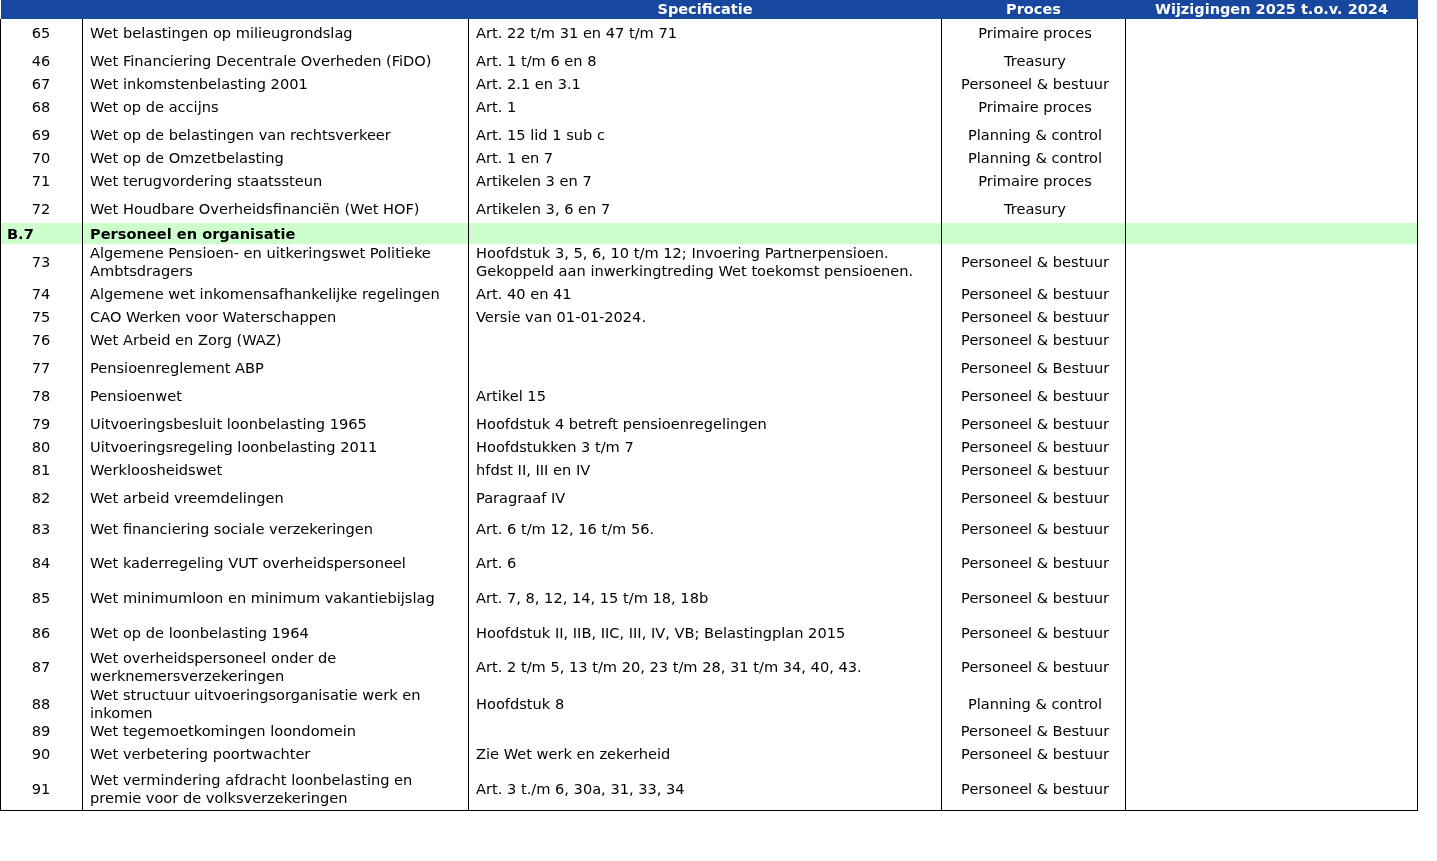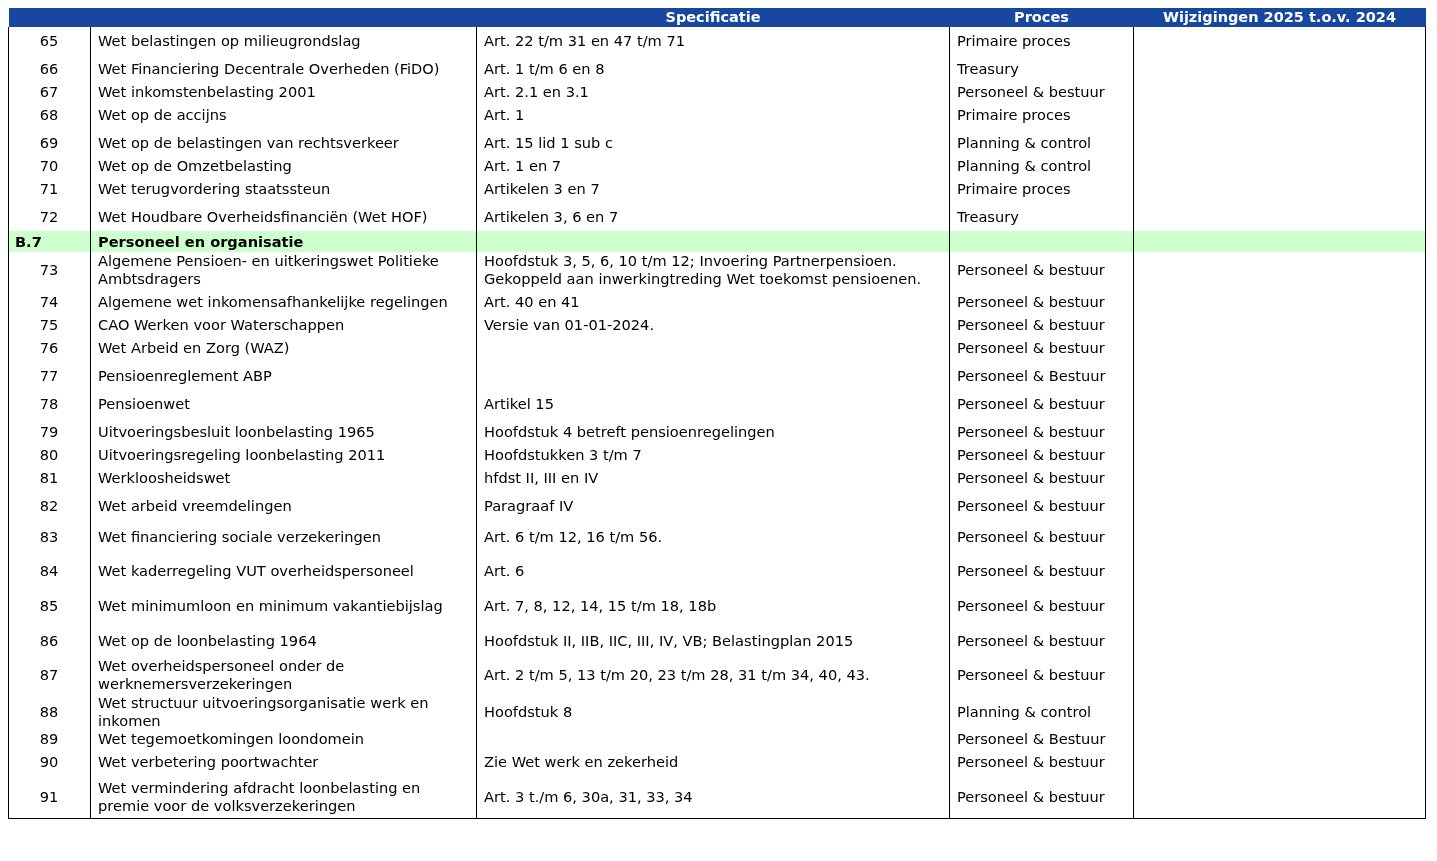--- a/index.html
+++ b/index.html
@@ -16,21 +16,21 @@
   #sheet {
     position: relative;
     width: 1437px;
     height: 861px;
     background: #ffffff;
   }
   table.reg {
     border-collapse: collapse;
     table-layout: fixed;
     width: 1417px;
-    margin: 8px;
+    margin: 0;
   }
   
   col.c-num   { width: 82px;  }
   col.c-name  { width: 386px; }
   col.c-spec  { width: 473px; }
   col.c-proc  { width: 184px; }
   col.c-wijz  { width: 292px; }
 
   thead th {
     background: #1F4E9C;
@@ -69,20 +69,21 @@
     border-right: 1.6px solid #000000;
     padding-left: 7px;
   }
   tbody tr.datarow > td.spec {
     border-right: 1.6px solid #000000;
     padding-left: 7px;
   }
   tbody tr.datarow > td.proc {
     border-right: 1.6px solid #000000;
     padding-left: 7px;
+    text-align: center;
   }
   tbody tr.datarow > td.wijz {
     border-right: 1.6px solid #000000;
     padding-left: 7px;
   }
 
   
   tr.section > td {
     background: #CCFFCC;
     font-weight: bold;
@@ -129,21 +130,21 @@
     </thead>
     <tbody id="tbody">
         <tr class="datarow" style="height: 28px;">
           <td class="num">65</td>
           <td class="name">Wet belastingen op milieugrondslag</td>
           <td class="spec">Art. 22 t/m 31 en 47 t/m 71</td>
           <td class="proc">Primaire proces</td>
           <td class="wijz"></td>
         </tr>
         <tr class="datarow" style="height: 28px;">
-          <td class="num">66</td>
+          <td class="num">46</td>
           <td class="name">Wet Financiering Decentrale Overheden (FiDO)</td>
           <td class="spec">Art. 1 t/m 6 en 8</td>
           <td class="proc">Treasury</td>
           <td class="wijz"></td>
         </tr>
         <tr class="datarow" style="height: 18px;">
           <td class="num">67</td>
           <td class="name">Wet inkomstenbelasting 2001</td>
           <td class="spec">Art. 2.1 en 3.1</td>
           <td class="proc">Personeel &amp; bestuur</td>

